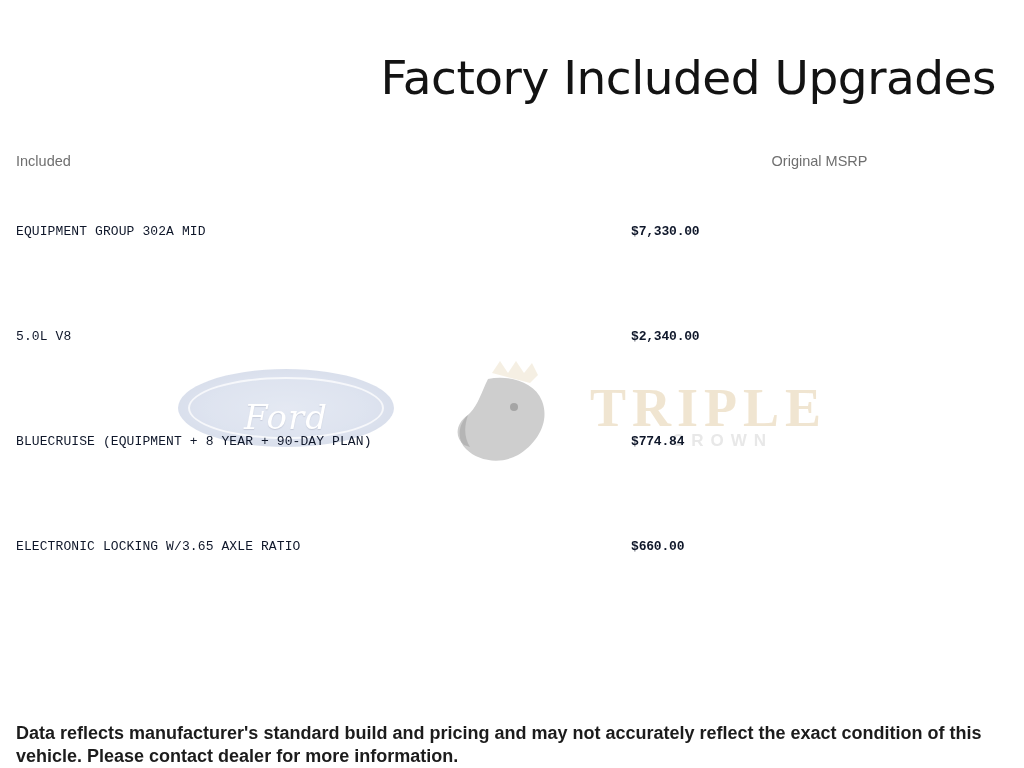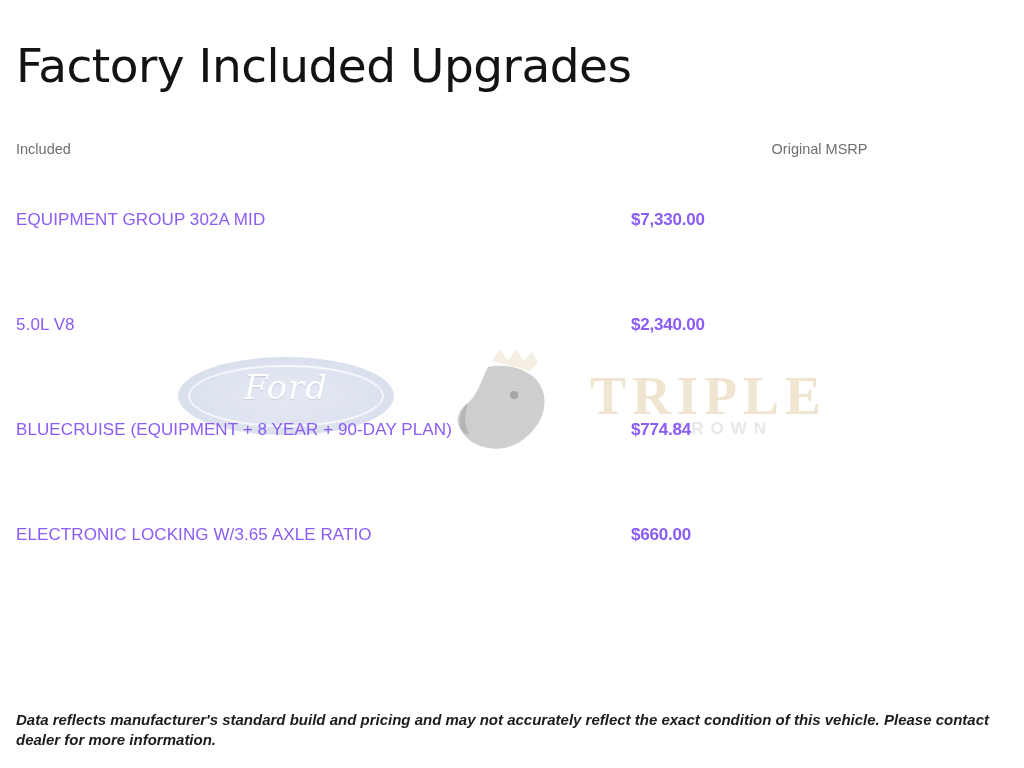--- a/index.html
+++ b/index.html
@@ -47,21 +47,21 @@
     display: flex;
     align-items: center;
     justify-content: center;
   }
   .wm-ford-inner {
     width: 192px;
     height: 58px;
     border-radius: 50%;
     border: 2px solid rgba(255,255,255,0.75);
     display: flex;
-    align-items: flex-start;
+    align-items: flex-end;
     justify-content: center;
   }
   .wm-ford-text {
     font-family: "DejaVu Serif", serif;
     font-style: italic;
     font-size: 34px;
     color: #ffffff;
     letter-spacing: 1px;
     text-shadow: 0 1px 1px rgba(120,130,160,0.6);
   }
@@ -92,26 +92,26 @@
     font-size: 17px;
     letter-spacing: 7px;
     color: #e8e8e8;
     font-weight: 600;
   }
 
   
   .title {
     position: relative;
     z-index: 2;
-    text-align: left;
+    text-align: right;
     font-size: 47px;
     font-weight: 400;
     letter-spacing: -0.5px;
     color: #131313;
-    margin: 0;
+    margin: 12px;
     padding-top: 38px;
     font-family: "DejaVu Sans", sans-serif;
   }
 
   
   .table {
     position: relative;
     z-index: 2;
     margin-top: 48px;
     width: 100%;
@@ -124,47 +124,47 @@
     color: #6f6f6f;
     padding: 0 0 10px 0;
   }
   .th-left {
     text-align: left;
   }
   .th-right {
     text-align: center;
   }
   .table td {
-    font-size: 17px;
-    color: #8b5cf6;
+    font-size: 13px;
+    color: #0f172a;
     padding: 0;
     height: 105px;
     vertical-align: middle;
+    font-family: Liberation Mono, monospace;
   }
   .cell-name {
     text-align: left;
     letter-spacing: 0.1px;
   }
   .cell-price {
     text-align: left;
     font-weight: 700;
     font-size: 23px;
     letter-spacing: -0.2px;
     color: #000000;
   }
 
   
   .footnote {
     position: absolute;
     left: 16px;
     right: 16px;
     top: 710px;
     z-index: 2;
-    font-size: 15px;
-    font-style: italic;
+    font-size: 18px;
     font-weight: 700;
     color: #1c1c1c;
     text-align: left;
     line-height: 1.3;
   }
 </style>
 </head>
 <body>
 
 <div class="page">

